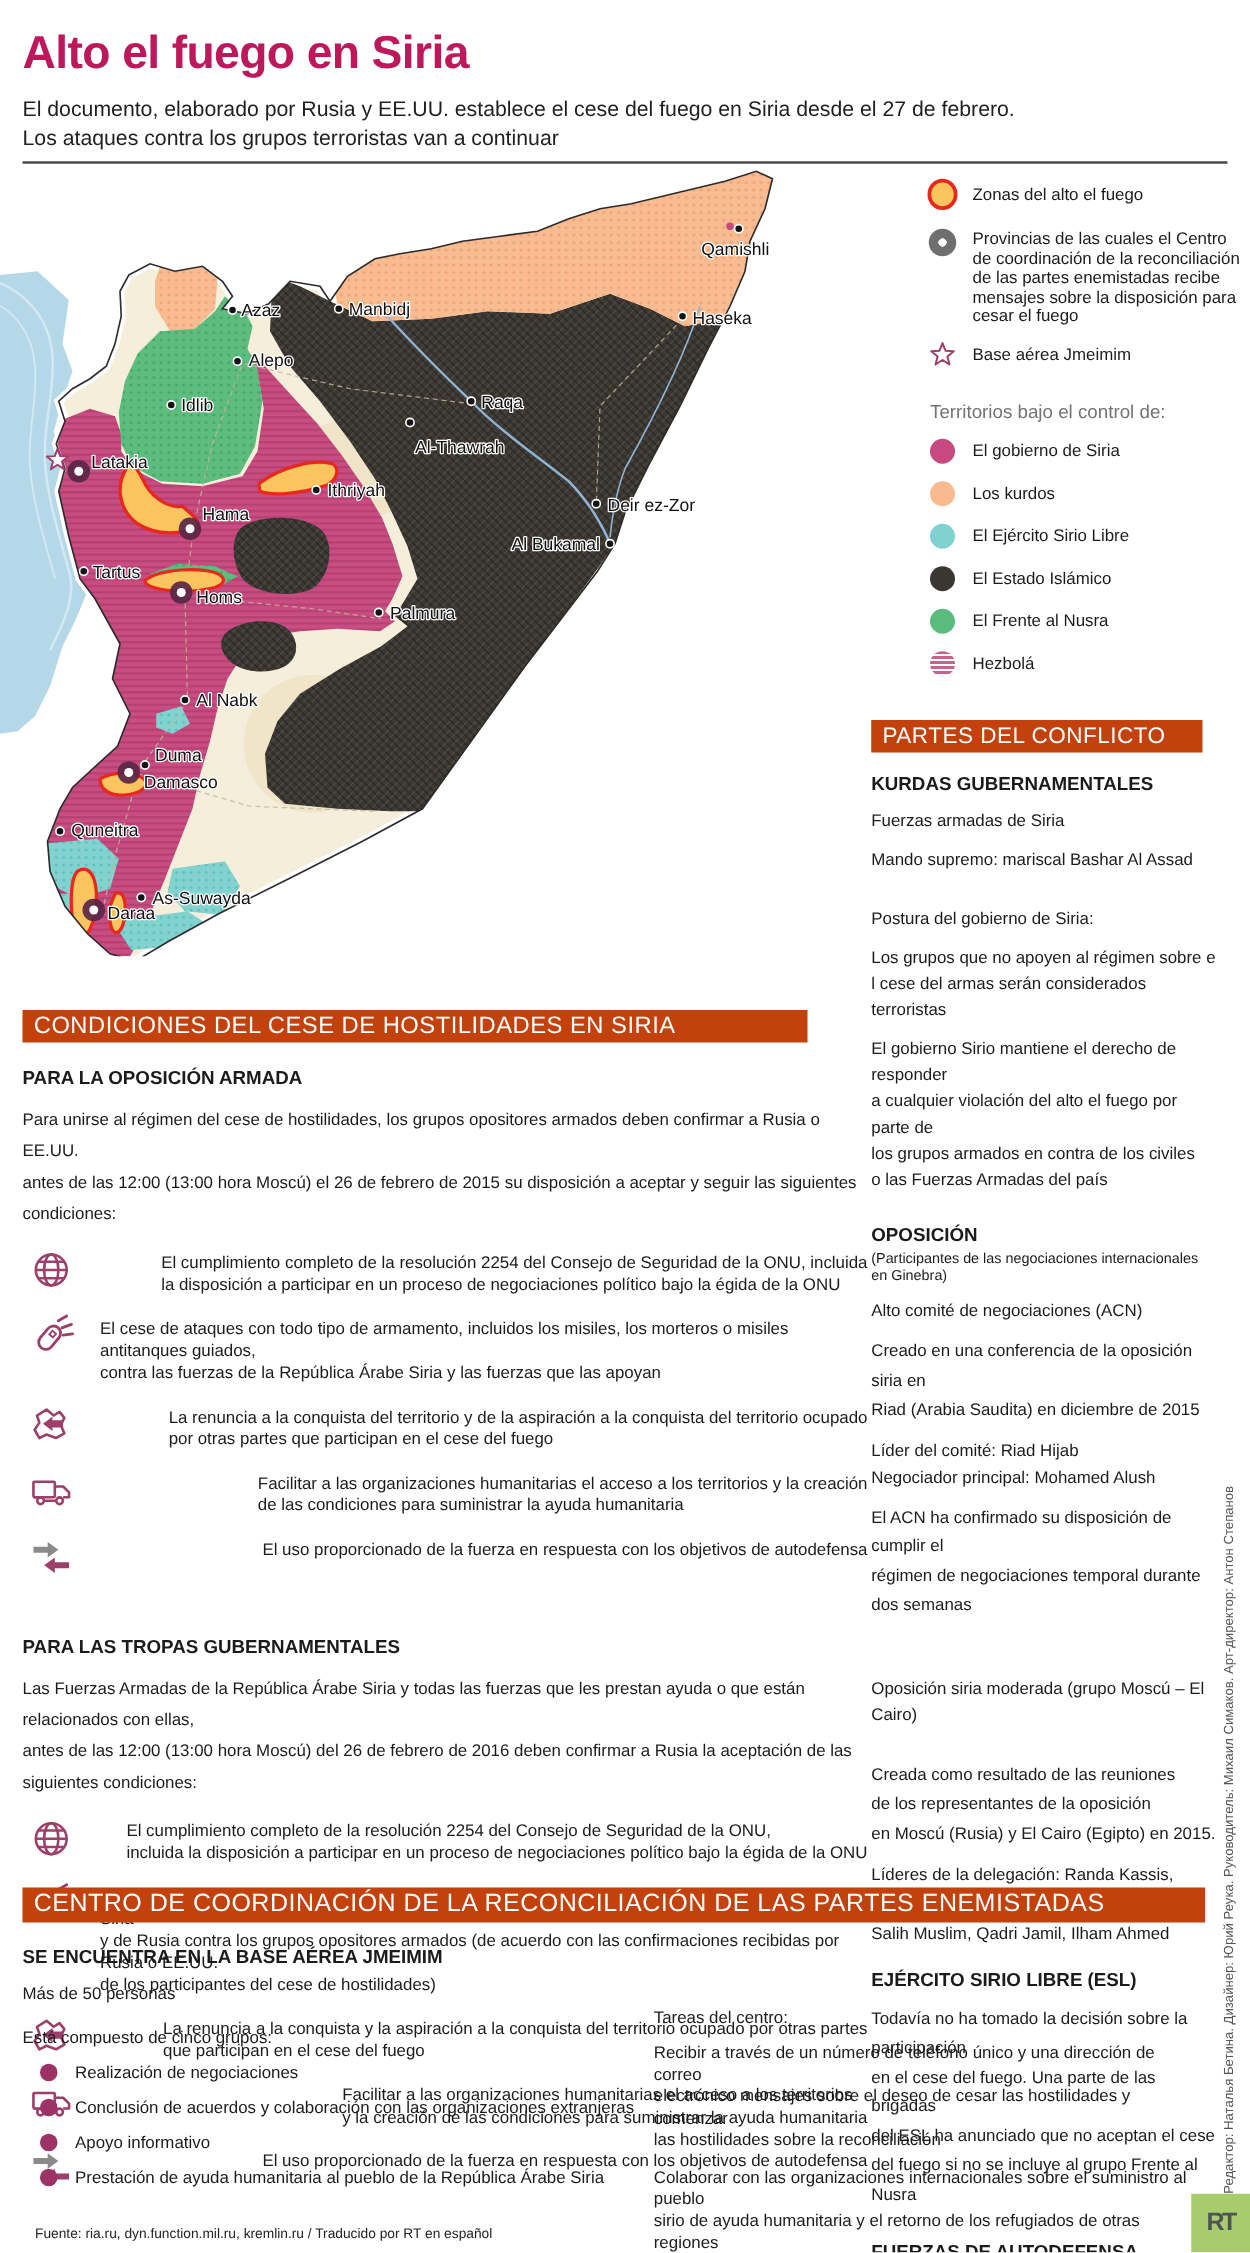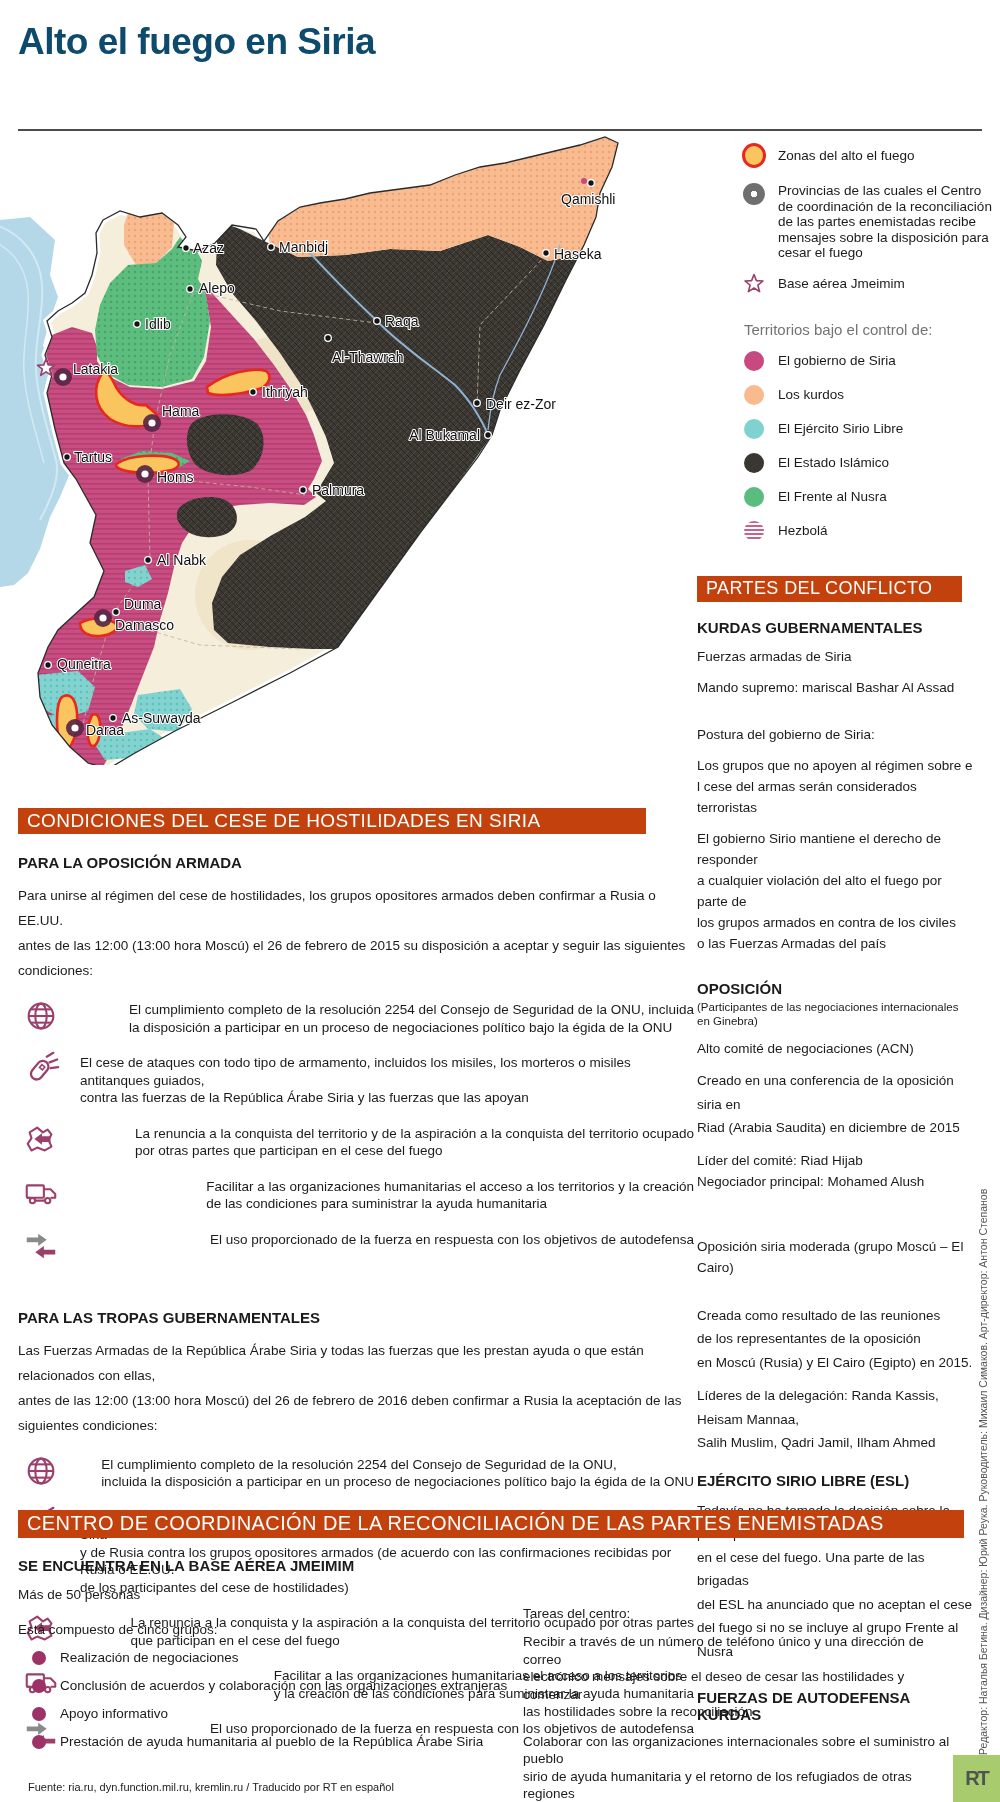--- a/index.html
+++ b/index.html
@@ -1,19 +1,19 @@
 <!DOCTYPE html>
 <html><head>
 <meta charset="utf-8">
 <style>
   html,body{margin:0;padding:0;background:#fff;}
   body{font-family:"Liberation Sans",sans-serif;color:#1b1b1b;}
   #page{position:relative;width:1000px;height:1802px;background:#fff;overflow:hidden;}
   .abs{position:absolute;}
-  h1{font-size:37px;line-height:40px;margin:0;font-weight:700;color:#0c4a6e;letter-spacing:-0.5px;}
+  h1{font-size:37px;line-height:40px;margin:0;font-weight:700;color:#be185d;letter-spacing:-0.5px;}
   .subtitle{font-size:17px;line-height:23px;color:#1f1f1f;white-space:pre-line;font-weight:400;}
   .rule{position:absolute;left:18px;right:18px;top:129px;border-top:2px solid #4c4c4c;}
   .bar{background:#c2410c;color:#fff;font-size:19px;line-height:23px;padding:1px 0 2px 9px;letter-spacing:.4px;white-space:nowrap;overflow:hidden;}
   
   #legend{position:absolute;left:742px;top:125px;width:252px;height:470px;}
   .leg-row{position:absolute;display:flex;gap:12px;align-items:center;}
   .leg-row.top{align-items:flex-start;}
   .leg-ic{width:24px;flex:none;display:flex;justify-content:center;}
   .leg-txt{font-size:13.5px;line-height:15.5px;white-space:pre-line;}
   .circ-cease{width:19px;height:19px;border-radius:50%;background:#fac55e;border:3px solid #e8271d;}
@@ -60,20 +60,22 @@
   #map{position:absolute;left:0;top:125px;width:640px;height:640px;}
   #map text{font-size:14px;fill:#101010;paint-order:stroke;stroke:#ffffff;stroke-width:2px;stroke-linejoin:round;}
 </style>
 </head>
 <body>
 
 <div id="page">
 
   <div class="abs" style="left:18px;top:22px;width:960px;">
     <h1>Alto el fuego en Siria</h1>
+    <div class="subtitle" style="margin-top:14px;">El documento, elaborado por Rusia y EE.UU. establece el cese del fuego en Siria desde el 27 de febrero.
+Los ataques contra los grupos terroristas van a continuar</div>
   </div>
   <div class="rule"></div>
 
   <svg id="map" viewBox="0 0 640 640" width="640" height="640" aria-hidden="true">
     <defs>
       <pattern id="pgov" width="6" height="5" patternUnits="userSpaceOnUse">
         <rect width="6" height="5" fill="#c94c82"></rect>
           <rect y="3" width="6" height="1.6" fill="#b3406f"></rect>
       </pattern>
       <pattern id="pisis" width="7" height="7" patternUnits="userSpaceOnUse">
@@ -277,20 +279,22 @@
 a cualquier violación del alto el fuego por parte de
 los grupos armados en contra de los civiles
 o las Fuerzas Armadas del país</div>
         <div class="pb-h pb-gap">OPOSICIÓN</div>
         <div class="pb-small">(Participantes de las negociaciones internacionales en Ginebra)</div>
         <div class="pb-p">Alto comité de negociaciones (ACN)</div>
         <div class="pb-p pb-loose">Creado en una conferencia de la oposición siria en
 Riad (Arabia Saudita) en diciembre de 2015</div>
         <div class="pb-p">Líder del comité: Riad Hijab
 Negociador principal: Mohamed Alush</div>
+        <div class="pb-p pb-loose">El ACN ha confirmado su disposición de cumplir el
+régimen de negociaciones temporal durante dos semanas</div>
         <div class="pb-p pb-gap2">Oposición siria moderada (grupo Moscú – El Cairo)</div>
         <div class="pb-p pb-loose pb-gap">Creada como resultado de las reuniones
 de los representantes de la oposición
 en Moscú (Rusia) y El Cairo (Egipto) en 2015.</div>
         <div class="pb-p pb-loose">Líderes de la delegación: Randa Kassis, Heisam Mannaa,
 Salih Muslim, Qadri Jamil, Ilham Ahmed</div>
         <div class="pb-h">EJÉRCITO SIRIO LIBRE (ESL)</div>
         <div class="pb-p pb-loose">Todavía no ha tomado la decisión sobre la participación
 en el cese del fuego. Una parte de las brigadas
 del ESL ha anunciado que no aceptan el cese

